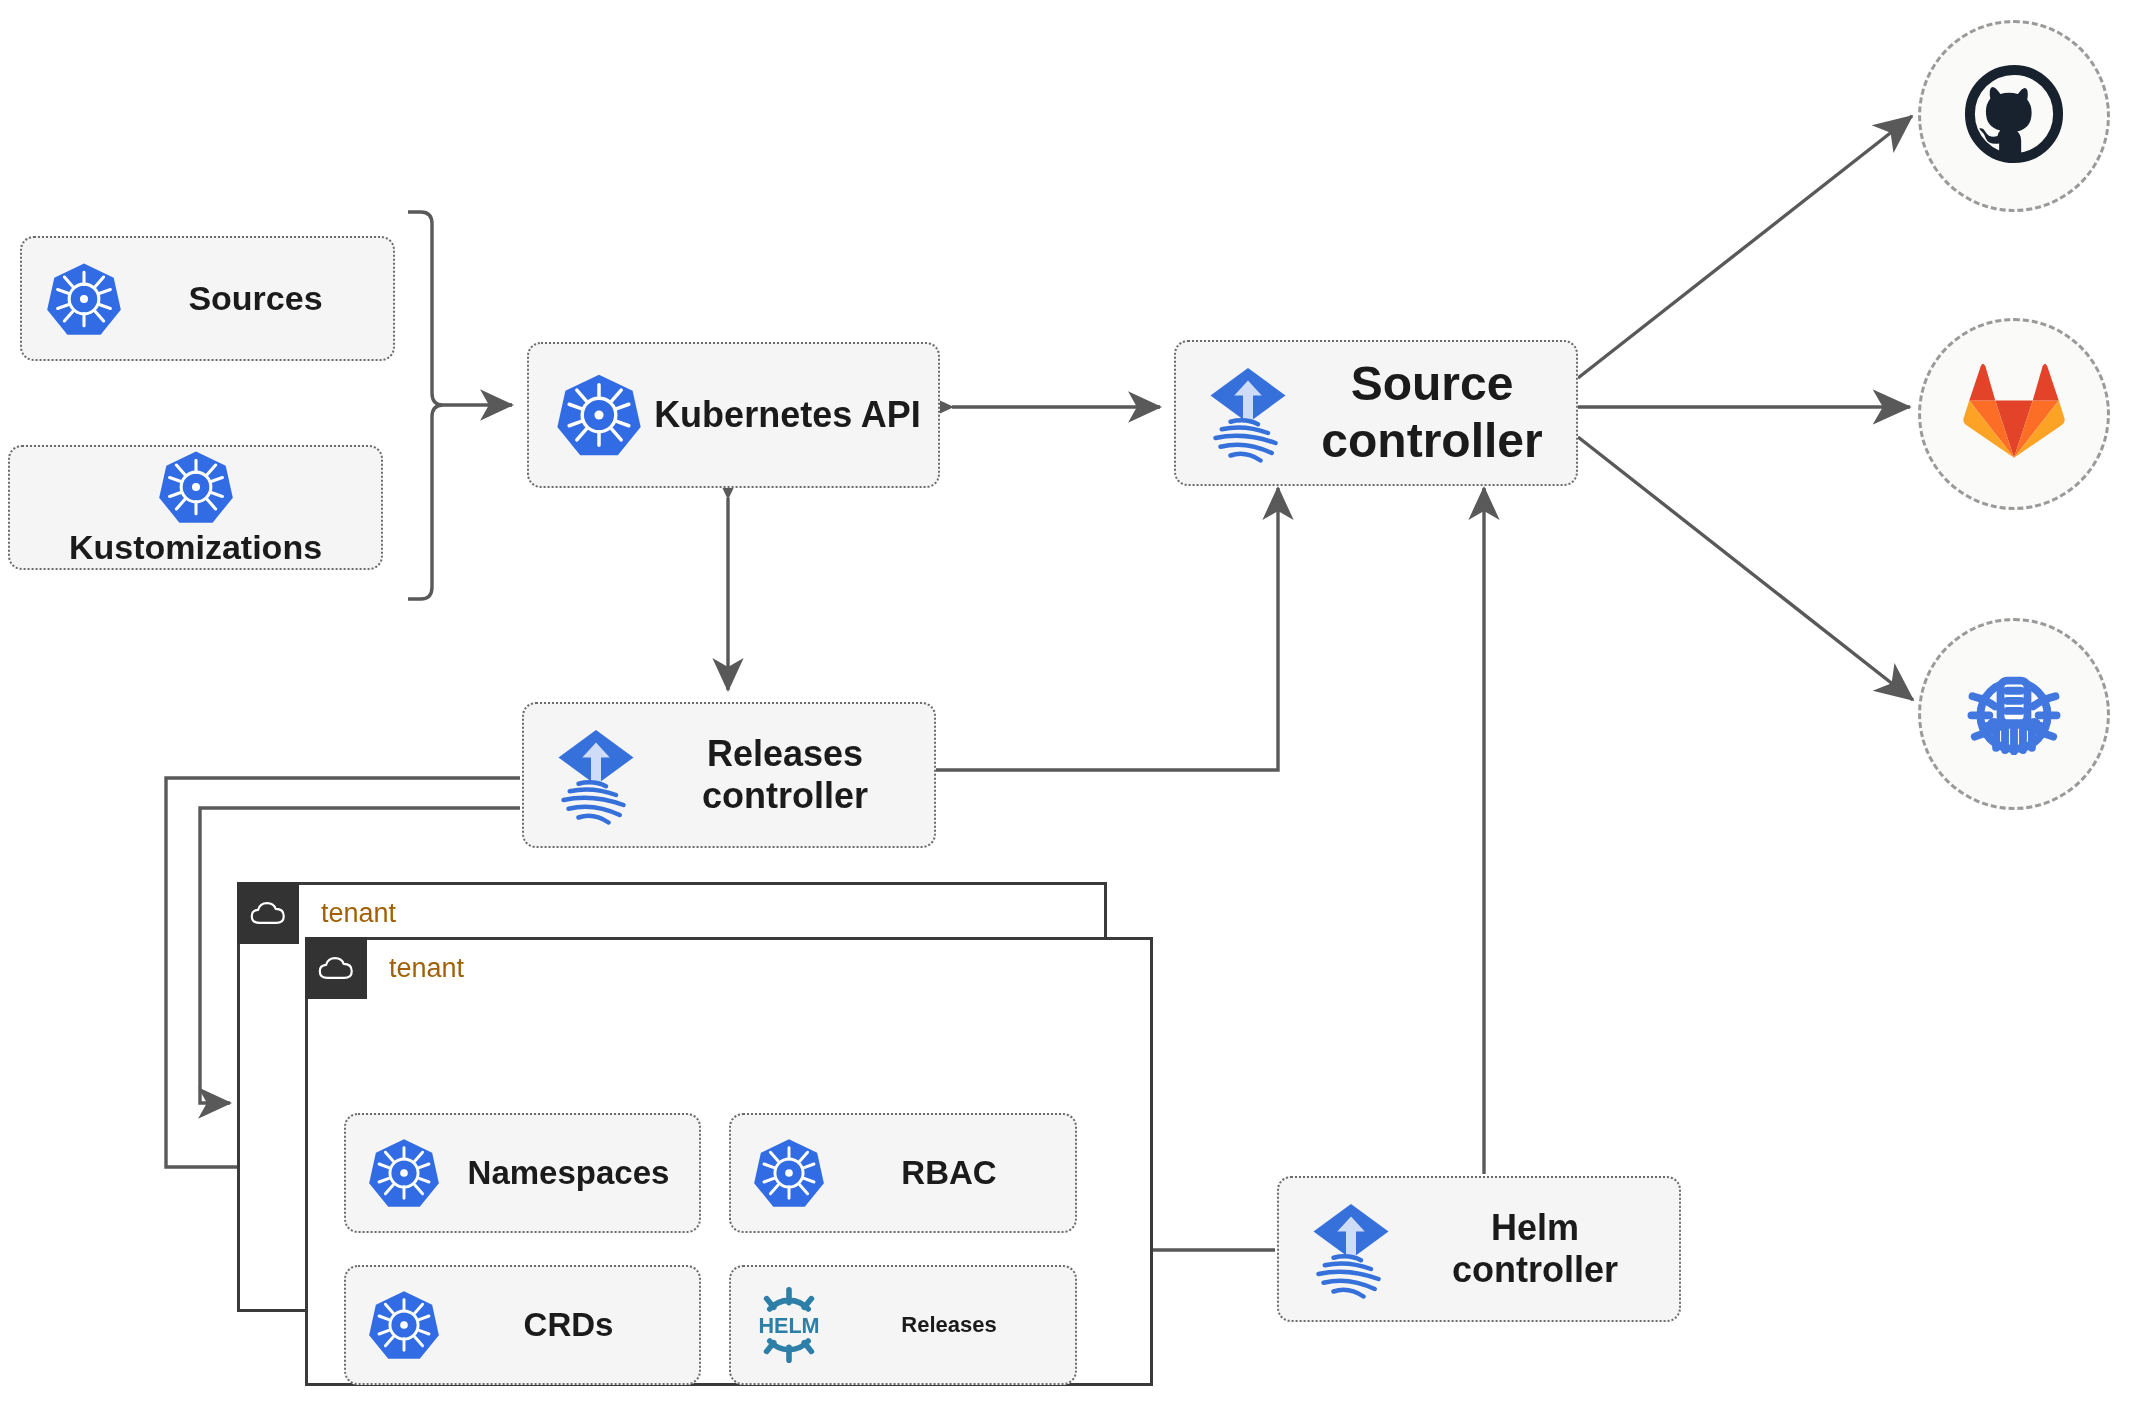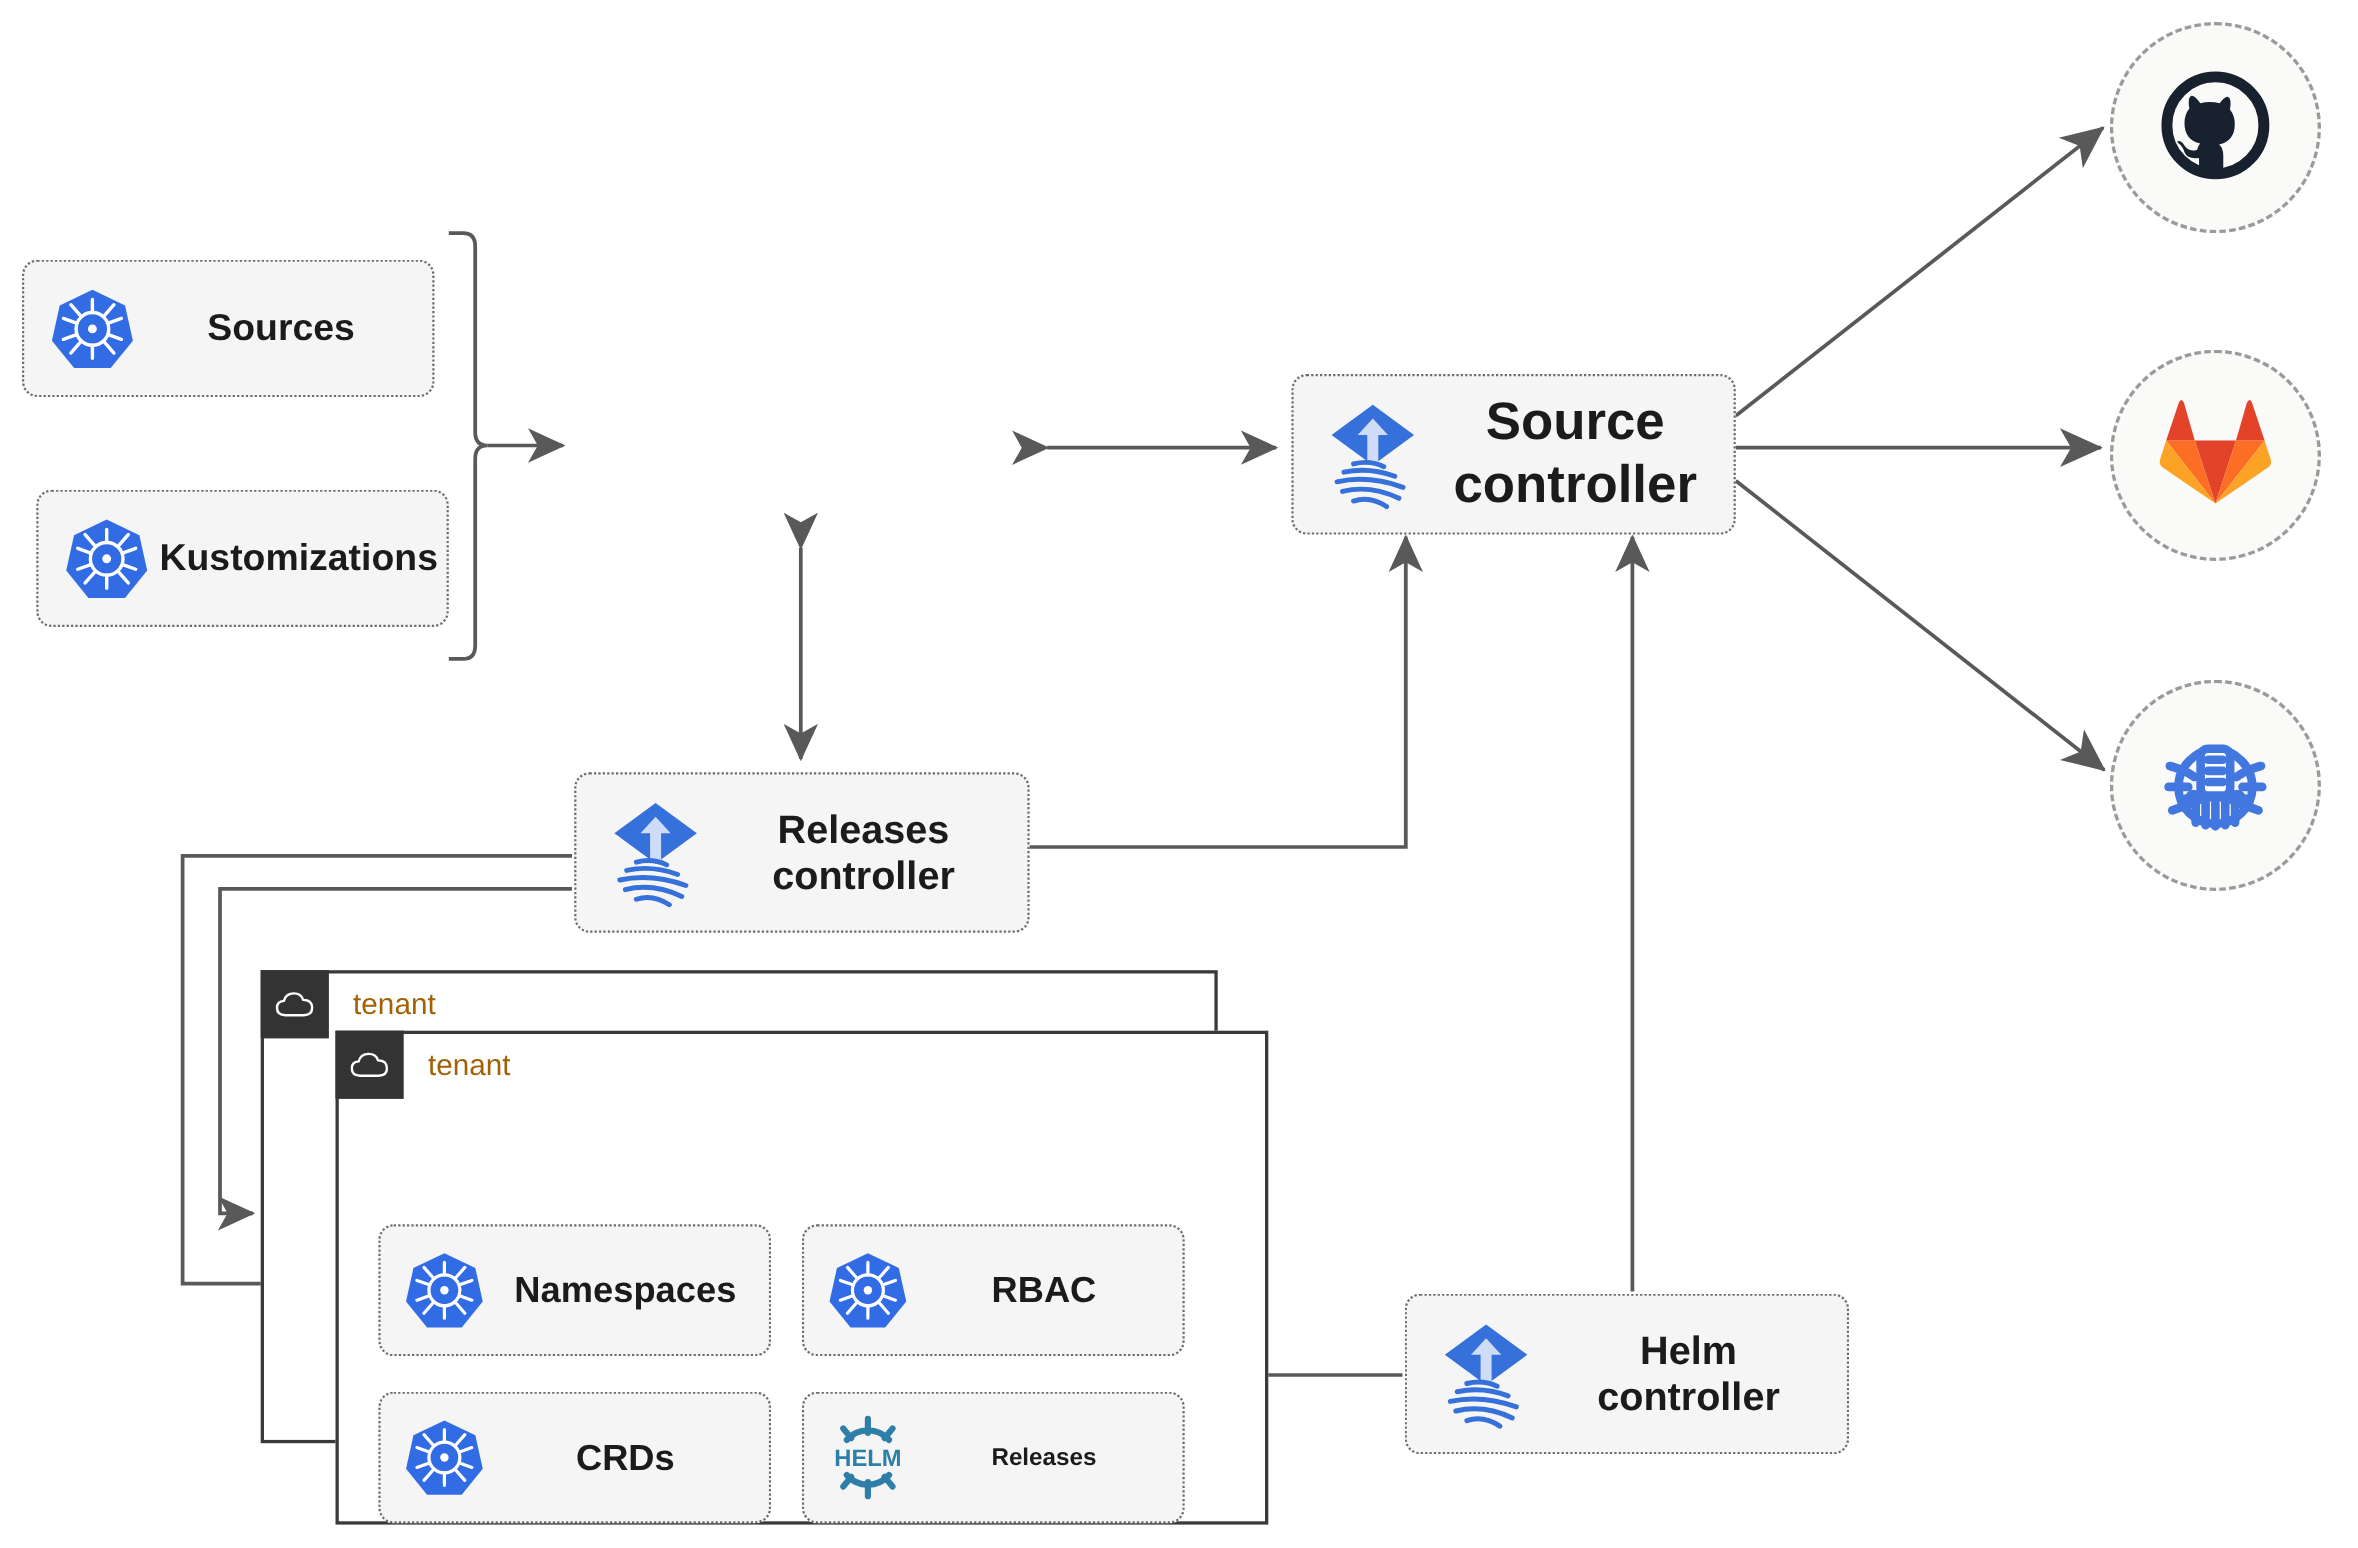--- a/index.html
+++ b/index.html
@@ -79,38 +79,55 @@
                    M54.2 24 L44.2 27.6 M19.8 36.4 L9.8 40
                    M15.5 50.5 L22.5 42.5 M41.5 21.5 L48.5 13.5
                    M48.5 50.5 L41.5 42.5 M22.5 21.5 L15.5 13.5"></path>
         </g>
         <circle cx="32" cy="32" r="3.4" fill="#fff"></circle>
       </svg>
     </span>
     <span class="lbl" style="font-size:34px;">Sources</span>
   </div>
 
-  <div class="node" style="left:33px;top:445px;width:375px;height:125px;padding:0 14px;">
+  <div class="node" style="left:8px;top:445px;width:375px;height:125px;padding:0 14px;flex-direction:column;">
     <span class="ico" style="width:96px;">
       <svg width="76" height="80" viewBox="0 0 64 64">
         <path d="M32 2 L57 14 L63 41 L46 62 L18 62 L1 41 L7 14 Z" fill="#326CE5"></path>
         <g fill="none" stroke="#fff" stroke-width="2.6" stroke-linecap="round">
           <circle cx="32" cy="32" r="12.5"></circle>
           <path d="M32 9.5 L32 19.5 M32 44.5 L32 54.5
                    M9.8 24 L19.8 27.6 M44.2 36.4 L54.2 40
                    M54.2 24 L44.2 27.6 M19.8 36.4 L9.8 40
                    M15.5 50.5 L22.5 42.5 M41.5 21.5 L48.5 13.5
                    M48.5 50.5 L41.5 42.5 M22.5 21.5 L15.5 13.5"></path>
         </g>
         <circle cx="32" cy="32" r="3.4" fill="#fff"></circle>
       </svg>
     </span>
     <span class="lbl" style="font-size:34px;">Kustomizations</span>
   </div>
 
+  <div class="node" style="left:527px;top:342px;width:413px;height:146px;padding:0 16px;">
+    <span class="ico" style="width:108px;">
+      <svg width="86" height="90" viewBox="0 0 64 64">
+        <path d="M32 2 L57 14 L63 41 L46 62 L18 62 L1 41 L7 14 Z" fill="#326CE5"></path>
+        <g fill="none" stroke="#fff" stroke-width="2.6" stroke-linecap="round">
+          <circle cx="32" cy="32" r="12.5"></circle>
+          <path d="M32 9.5 L32 19.5 M32 44.5 L32 54.5
+                   M9.8 24 L19.8 27.6 M44.2 36.4 L54.2 40
+                   M54.2 24 L44.2 27.6 M19.8 36.4 L9.8 40
+                   M15.5 50.5 L22.5 42.5 M41.5 21.5 L48.5 13.5
+                   M48.5 50.5 L41.5 42.5 M22.5 21.5 L15.5 13.5"></path>
+        </g>
+        <circle cx="32" cy="32" r="3.4" fill="#fff"></circle>
+      </svg>
+    </span>
+    <span class="lbl" style="font-size:36px;">Kubernetes API</span>
+  </div>
 
   <div class="node" style="left:1174px;top:340px;width:404px;height:146px;padding:0 16px;">
     <span class="ico" style="width:112px;">
       <svg width="92" height="100" viewBox="0 0 72 80">
         <path d="M36 4 L66 26 L36 48 L6 26 Z" fill="#3670DA"></path>
         <path d="M36 14 L47 26 L40 26 L40 46 L32 46 L32 26 L25 26 Z" fill="#cfdcf7"></path>
         <g stroke="#3670DA" stroke-width="3.6" stroke-linecap="round" fill="none">
           <path d="M22 47 Q34 44 44 49"></path>
           <path d="M15 53 Q33 49 52 56"></path>
           <path d="M10 60 Q33 55 58 64"></path>

